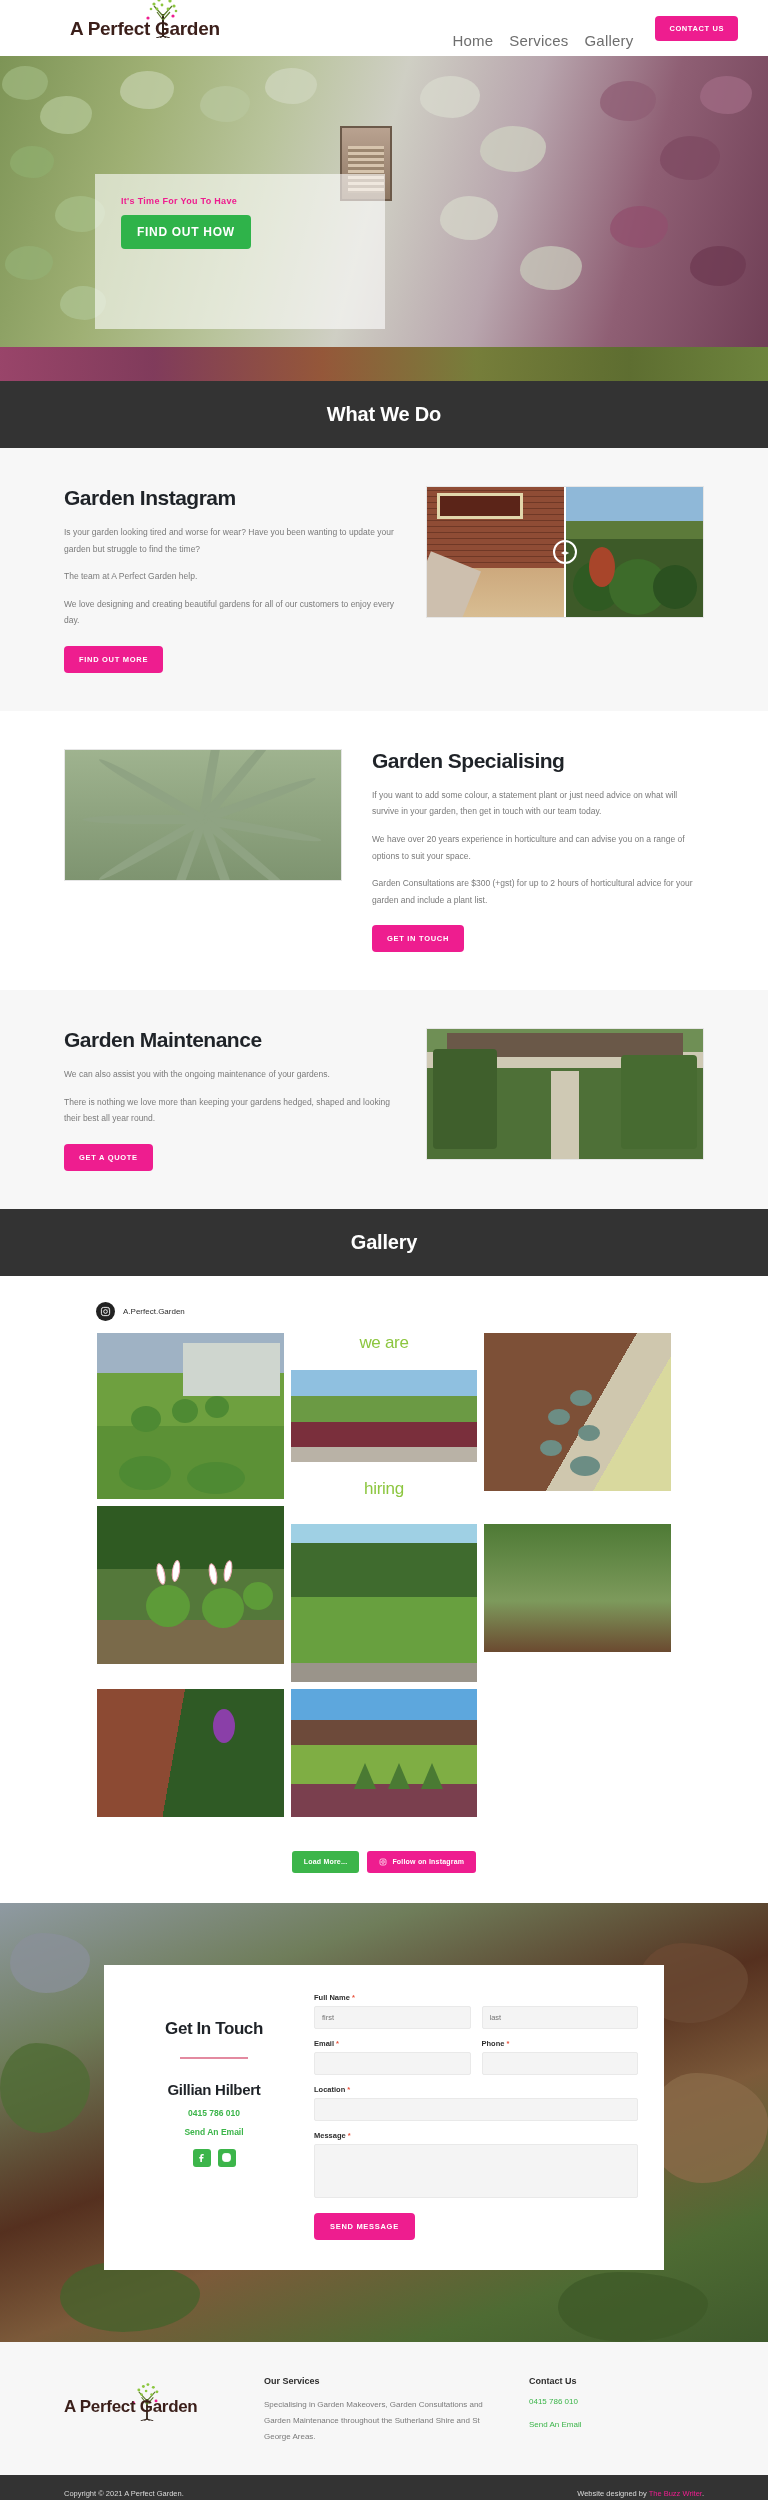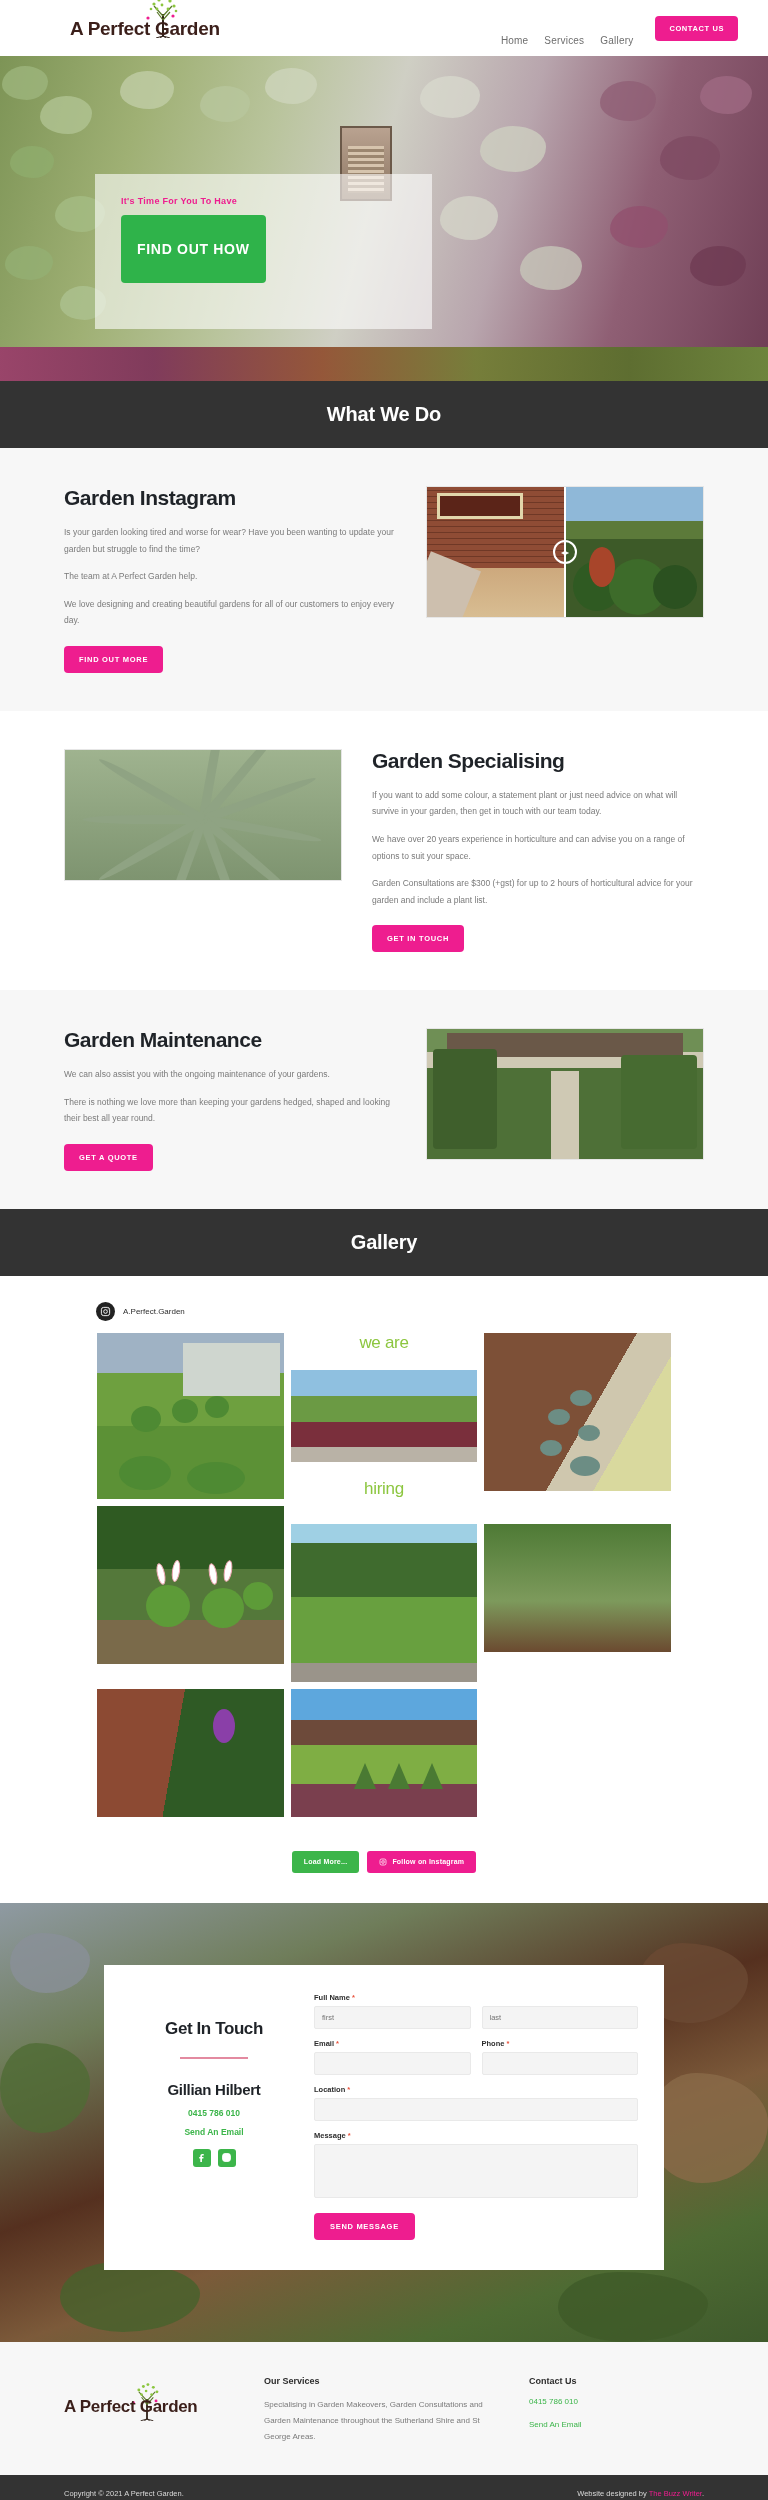--- a/index.html
+++ b/index.html
@@ -36,21 +36,21 @@
   .logo-tree {
     position: absolute;
     left: 72px;
     bottom: 0px;
     width: 42px;
     height: 46px;
     z-index: 1;
   }
   .nav { display: flex; align-items: center; gap: 16px; }
   .nav a {
-    font-size: 10px;
+    font-size: 15px;
     color: #6e6e6e;
     text-decoration: none;
     letter-spacing: .2px;
     margin-top: 24px;
   }
   .btn-contact {
     background: #ee1d8f;
     color: #fff;
     font-size: 7.5px;
     font-weight: 700;
@@ -84,21 +84,21 @@
     position: absolute;
     left: 340px; top: 70px;
     width: 52px; height: 75px;
     background: linear-gradient(#b9a290,#8d7763);
     border: 2px solid #6b5949;
   }
   .hero-shed .slats { position:absolute; left:6px; right:6px; top:18px; bottom:6px; background: repeating-linear-gradient(#d6c4ad 0 3px,#9b866f 3px 6px); }
   .hero-card {
     position: absolute;
     left: 95px; top: 118px;
-    width: 337px; height: 155px;
+    width: 290px; height: 155px;
     background: rgba(255,255,255,0.60);
     padding: 22px 26px;
   }
   .hero-kicker {
     color: #ee1d8f;
     font-size: 9px;
     font-weight: 700;
     letter-spacing: .3px;
     margin-bottom: 9px;
   }
@@ -109,24 +109,24 @@
     color: #1f2328;
     letter-spacing: -0.8px;
     margin-bottom: 16px;
   }
   .btn-green {
     display:inline-block;
     background: #2fb34a;
     color: #fff;
     border: none;
     border-radius: 4px;
-    font-size: 14px;
+    font-size: 12px;
     font-weight: 700;
     letter-spacing: .7px;
-    padding: 26px 16px;
+    padding: 10px 16px;
     cursor: pointer;
   }
 
   
   .band {
     background: #333333;
     color: #ffffff;
     text-align: center;
     padding: 22px 0;
     font-size: 20px;

